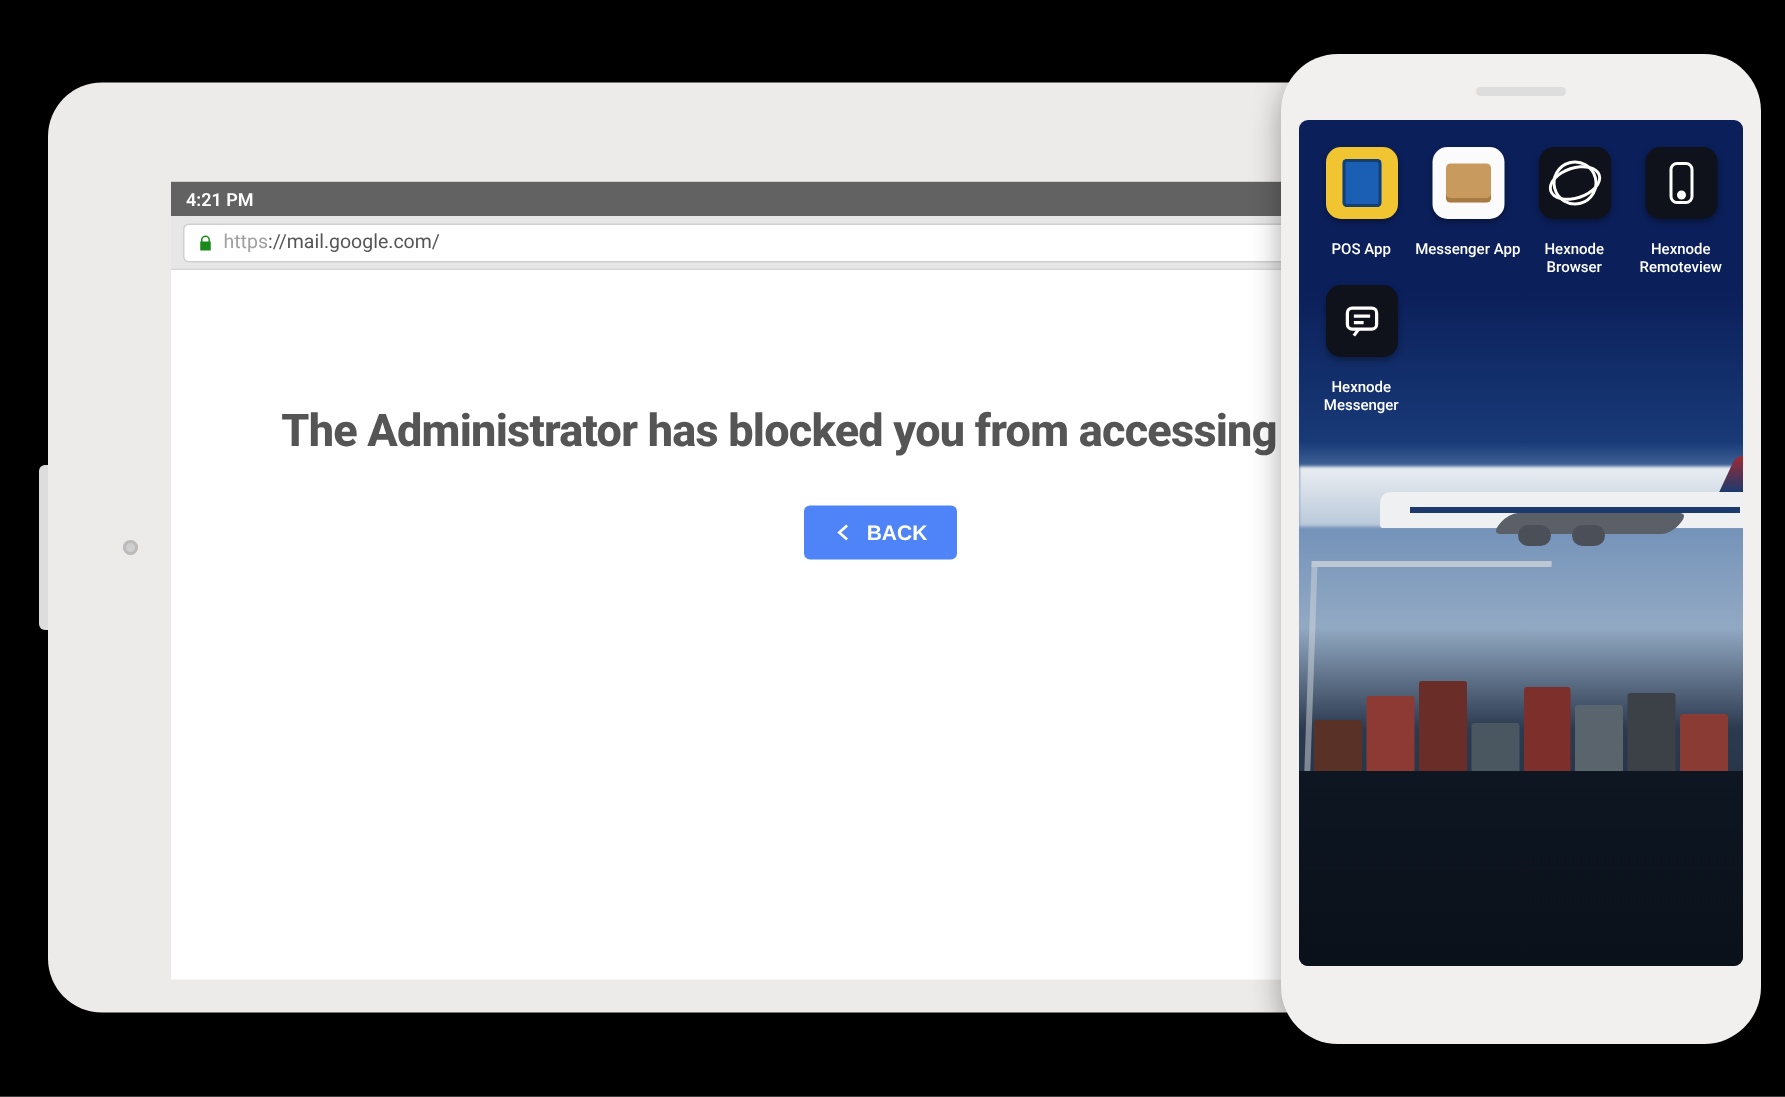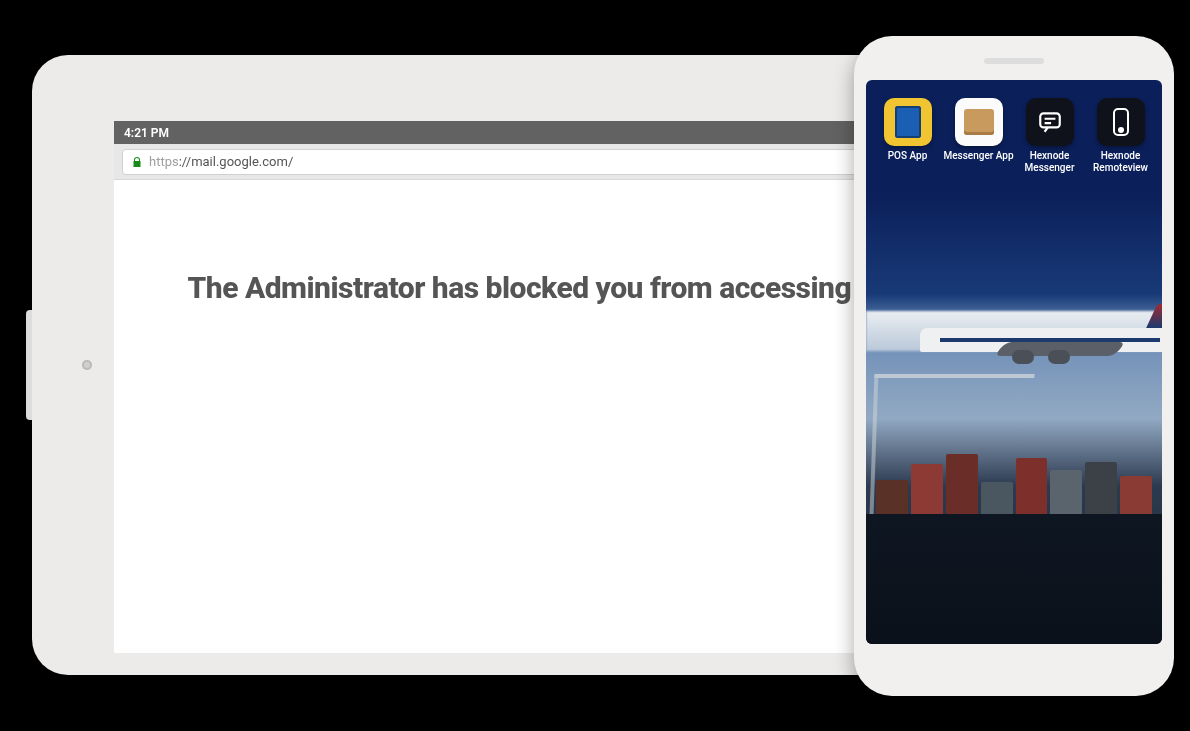--- a/index.html
+++ b/index.html
@@ -167,21 +167,21 @@
     display:flex; flex-direction:column; align-items:center;
     color:#fff; font-size:10px; text-align:center; line-height:1.15;
     font-weight:500; cursor:pointer;
   }
   .app .app-icon {
     width:48px; height:48px; border-radius:10px; margin-bottom:4px;
     display:flex; align-items:center; justify-content:center;
     box-shadow:0 2px 4px rgba(0,0,0,.35);
     position:relative; overflow:hidden;
   }
-  .app .app-label { min-height:22px; }
+  .app .app-label { min-height:22px;margin-top:11px; }
 
   
   .ic-pos { background:#f0c531; }
   .ic-pos::after{ content:""; width:26px; height:32px; background:#1a5fb4; border-radius:3px; box-shadow:0 0 0 2px #143f75 inset; }
   .ic-delivery { background:#fbfbfb; }
   .ic-delivery::after{ content:""; width:30px; height:26px; background:#c99a5e; border-radius:3px; box-shadow:0 -3px 0 #a87a44 inset; }
   .ic-maps { background:#fff; }
   .ic-maps svg { width:34px; height:34px; }
   .ic-browser { background:#0f121a; }
   .ic-browser::after { content:""; width:26px; height:26px; border:2px solid #fff; border-radius:50%; transform:rotate(-15deg); box-shadow: 6px -2px 0 -10px #fff; }
@@ -238,20 +238,28 @@
             <span class="scheme">https</span><span class="rest">://mail.google.com/</span>
           </span>
         </div>
         <div class="tab-count">
           <span>2</span>
         </div>
       </div>
 
       <div class="blocked-page">
         <div class="blocked-heading">The Administrator has blocked you from accessing this page.</div>
+        <button class="back-btn">
+          <span>
+            <svg viewBox="0 0 24 24" fill="none" stroke="#fff" stroke-width="3">
+                <path d="M15 4 L6 12 L15 20"></path>
+              </svg>
+          </span>
+          <span>BACK</span>
+        </button>
       </div>
 
     </div>
   </div>
 
   <div class="phone">
     <div class="speaker"></div>
     <div class="p-screen">
 
       <div class="sky-band"></div>
@@ -282,40 +290,46 @@
           <div class="app-icon ic-pos"></div>
           <div class="app-label">POS App</div>
         </div>
 
         <div class="app">
           <div class="app-icon ic-delivery"></div>
           <div class="app-label">Messenger App</div>
         </div>
 
 
+        <div class="app">
+          <div class="app-icon ic-browser">
+              <span class="ring"></span>
+            </div>
+          <div class="app-label">Hexnode Browser</div>
+        </div>
+
+        <div class="app">
+          <div class="app-icon ic-remoteview">
+            <svg viewBox="0 0 24 30" fill="none" stroke="#fff" stroke-width="2">
+                <rect x="5" y="2" width="14" height="26" rx="4"></rect>
+                <circle cx="12" cy="23" r="2" fill="#fff"></circle>
+              </svg>
+          </div>
+          <div class="app-label">Hexnode Remoteview</div>
+        </div>
 
         <div class="app">
           <div class="app-icon ic-messenger">
             <svg viewBox="0 0 24 24" fill="none" stroke="#fff" stroke-width="2">
                 <rect x="3" y="4" width="18" height="13" rx="3"></rect>
                 <path d="M7 21l3-4"></path>
                 <path d="M7 9h10M7 13h6"></path>
               </svg>
           </div>
           <div class="app-label">Hexnode Messenger</div>
         </div>
 
-        <div class="app">
-          <div class="app-icon ic-remoteview">
-            <svg viewBox="0 0 24 30" fill="none" stroke="#fff" stroke-width="2">
-                <rect x="5" y="2" width="14" height="26" rx="4"></rect>
-                <circle cx="12" cy="23" r="2" fill="#fff"></circle>
-              </svg>
-          </div>
-          <div class="app-label">Hexnode Remoteview</div>
-        </div>
-
       </div>
 
     </div>
   </div>
 
 </div>
 
 </body></html>

